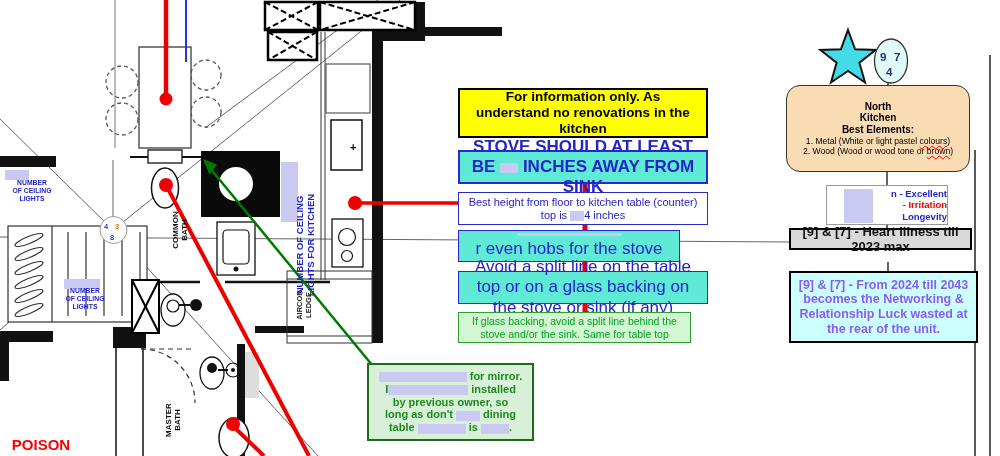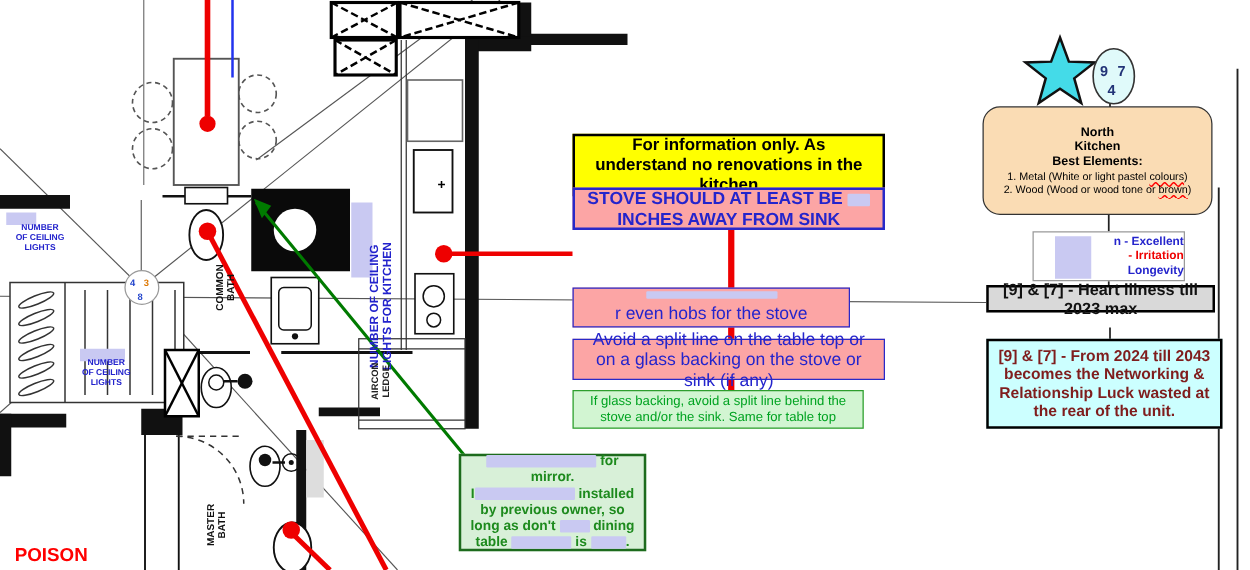--- a/index.html
+++ b/index.html
@@ -6,30 +6,30 @@
   .stage{position:relative;width:1000px;height:456px;background:#fff;overflow:hidden;
          font-family:"Liberation Sans",sans-serif;}
   .stage svg{position:absolute;left:0;top:0;}
   .box{position:absolute;box-sizing:border-box;display:flex;flex-direction:column;
        justify-content:center;align-items:center;text-align:center;line-height:1.18;}
   .redact{display:inline-block;background:#c9c9f2;vertical-align:middle;border-radius:1px;}
   .rblock{position:absolute;background:#c9c9f2;}
   .vlabel{position:absolute;transform:rotate(-90deg);white-space:pre-line;text-align:center;
           font-weight:bold;line-height:1.15;display:flex;align-items:center;justify-content:center;}
   .hlabel{position:absolute;white-space:pre-line;text-align:center;font-weight:bold;line-height:1.15;}
-  .yellow{background:#ffff00;border:2.5px solid #000;color:#000;font-weight:bold;font-size:13.5px;margin-top:19px;}
-  .bluebox{background:#fca5a5;border:2px solid #2929c8;color:#2424cc;font-size:14px;}
+  .yellow{background:#ffff00;border:2.5px solid #000;color:#000;font-weight:bold;font-size:13.5px;}
+  .bluebox{background:#5eead4;border:2px solid #2929c8;color:#2424cc;font-size:17px;}
   .whitebox{background:#fff;border:1.5px solid #2929c8;color:#2424cc;font-size:11px;}
   .greenbox{background:#d2f5d2;border:1.5px solid #2e9e2e;color:#00a321;font-size:10.5px;}
   .mirrorbox{background:#d8f0d8;border:2px solid #1d6b1d;color:#1d8a1d;font-size:11px;font-weight:bold;}
   .peach{background:#fadcb4;border:1.5px solid #333;border-radius:14px;color:#000;}
   .legendbox{background:#fff;border:1px solid #999;font-size:9.5px;font-weight:bold;
              align-items:flex-end;padding-left:50px;text-align:left;}
   .graybox{background:#d9d9d9;border:2px solid #000;color:#111;font-weight:bold;font-size:13px;}
-  .cyanbox{background:#ccffff;border:2px solid #000;color:#7f1d1d;font-weight:bold;font-size:12.5px;}
+  .cyanbox{background:#ccffff;border:2px solid #000;color:#8b5cf6;font-weight:bold;font-size:12.5px;}
   .sp{text-decoration:underline;text-decoration-style:wavy;text-decoration-color:#ff0000;
       text-decoration-thickness:1px;}
 </style>
 </head>
 <body>
 
 <div class="stage">
 
   <svg width="1000" height="456" viewBox="0 0 1000 456">
 
@@ -215,35 +215,41 @@
   </div>
 
   <div class="box bluebox" style="left:458px;top:150px;width:250px;height:34px;font-weight:bold;padding:2px 6px;">
     <div>
       <span>STOVE SHOULD AT LEAST BE</span>
       <span class="redact" style="width:18px;height:10px;"></span>
       <span>INCHES AWAY FROM SINK</span>
     </div>
   </div>
 
+  <div class="box whitebox" style="left:458px;top:192px;width:250px;height:33px;padding:2px 6px;">
+    <div>
+      <span>Best height from floor to kitchen table (counter) top is</span>
+      <span class="redact" style="width:14px;height:10px;"></span><span>4 inches</span>
+    </div>
+  </div>
 
   <div class="box bluebox" style="left:458px;top:230px;width:222px;height:32px;border-width:1.5px;flex-direction:column;gap:3px;padding:2px 6px;">
     <span class="redact" style="width:105px;height:20px;"></span>
     <span>r even hobs for the stove</span>
   </div>
 
   <div class="box bluebox" style="left:458px;top:271px;width:250px;height:33px;border-width:1.5px;padding:2px 6px;">
     <span>Avoid a split line on the table top or on a glass backing on the stove or sink (if any)</span>
   </div>
 
   <div class="box greenbox" style="left:458px;top:312px;width:233px;height:31px;padding:2px 6px;">
     <span>If glass backing, avoid a split line behind the stove and/or the sink. Same for table top</span>
   </div>
 
-  <div class="box mirrorbox" style="left:367px;top:363px;width:150px;height:78px;padding:2px 4px;">
+  <div class="box mirrorbox" style="left:367px;top:363px;width:167px;height:78px;padding:2px 4px;">
     <div>
       <span class="redact" style="width:88px;height:10px;"></span>
       <span>for mirror.</span>
     </div>
     <div>
       <span>I</span><span class="redact" style="width:80px;height:10px;"></span>
       <span>installed</span>
     </div>
     <div>
       <span>by previous owner, so</span>

